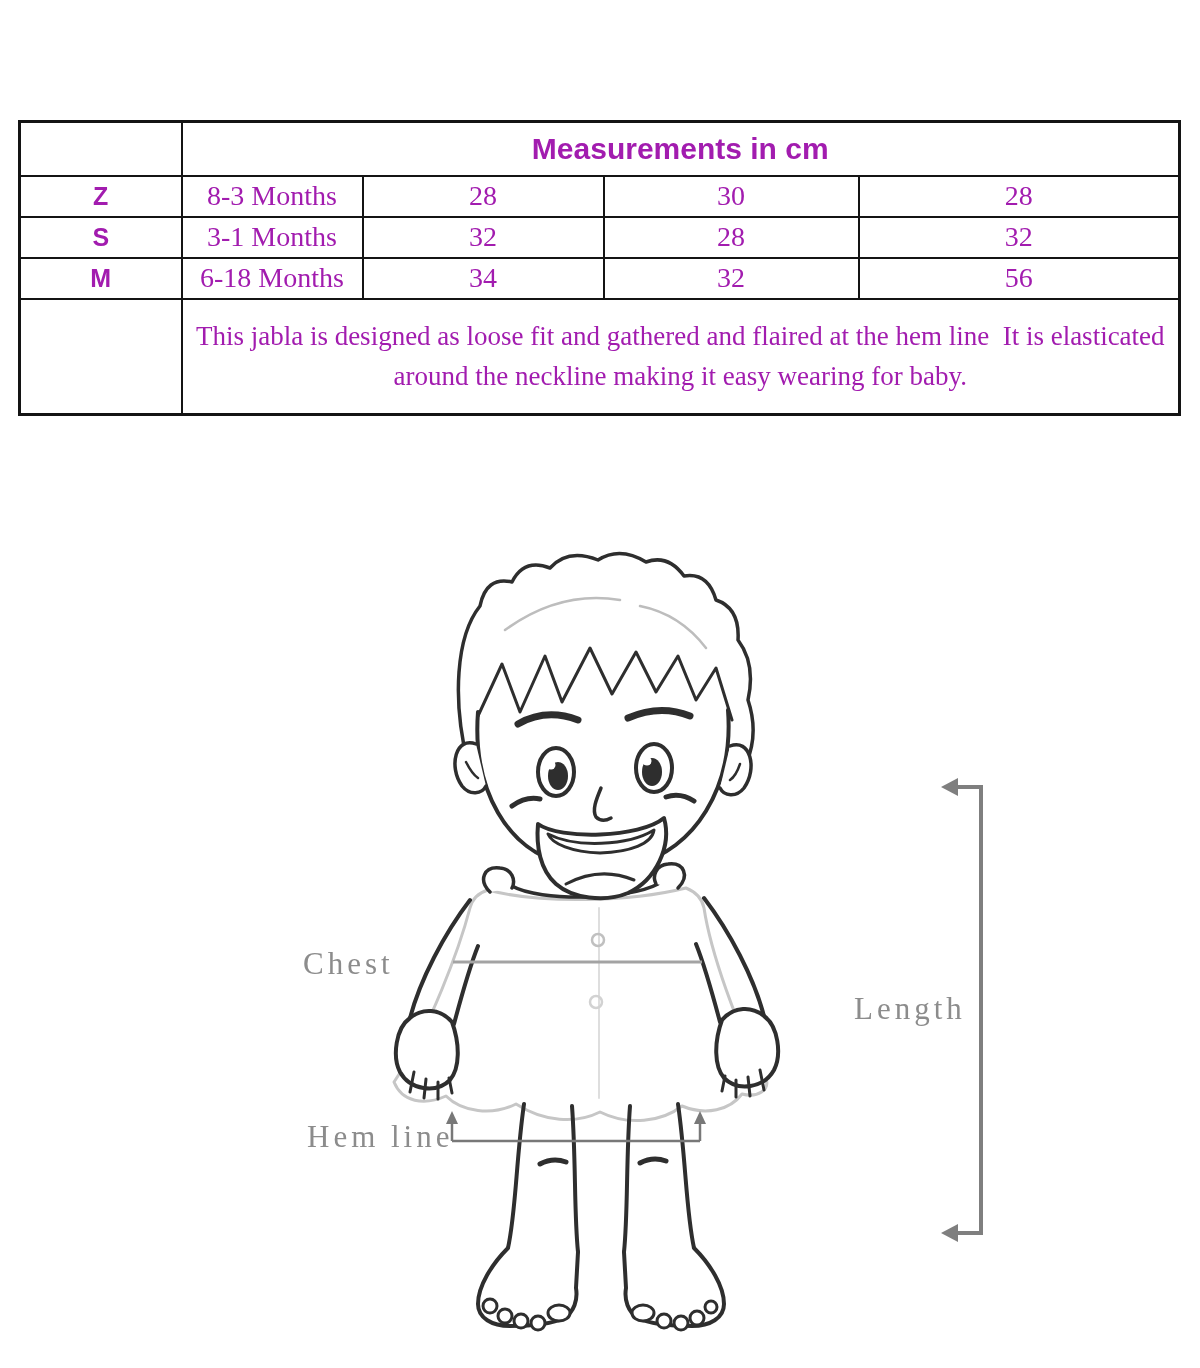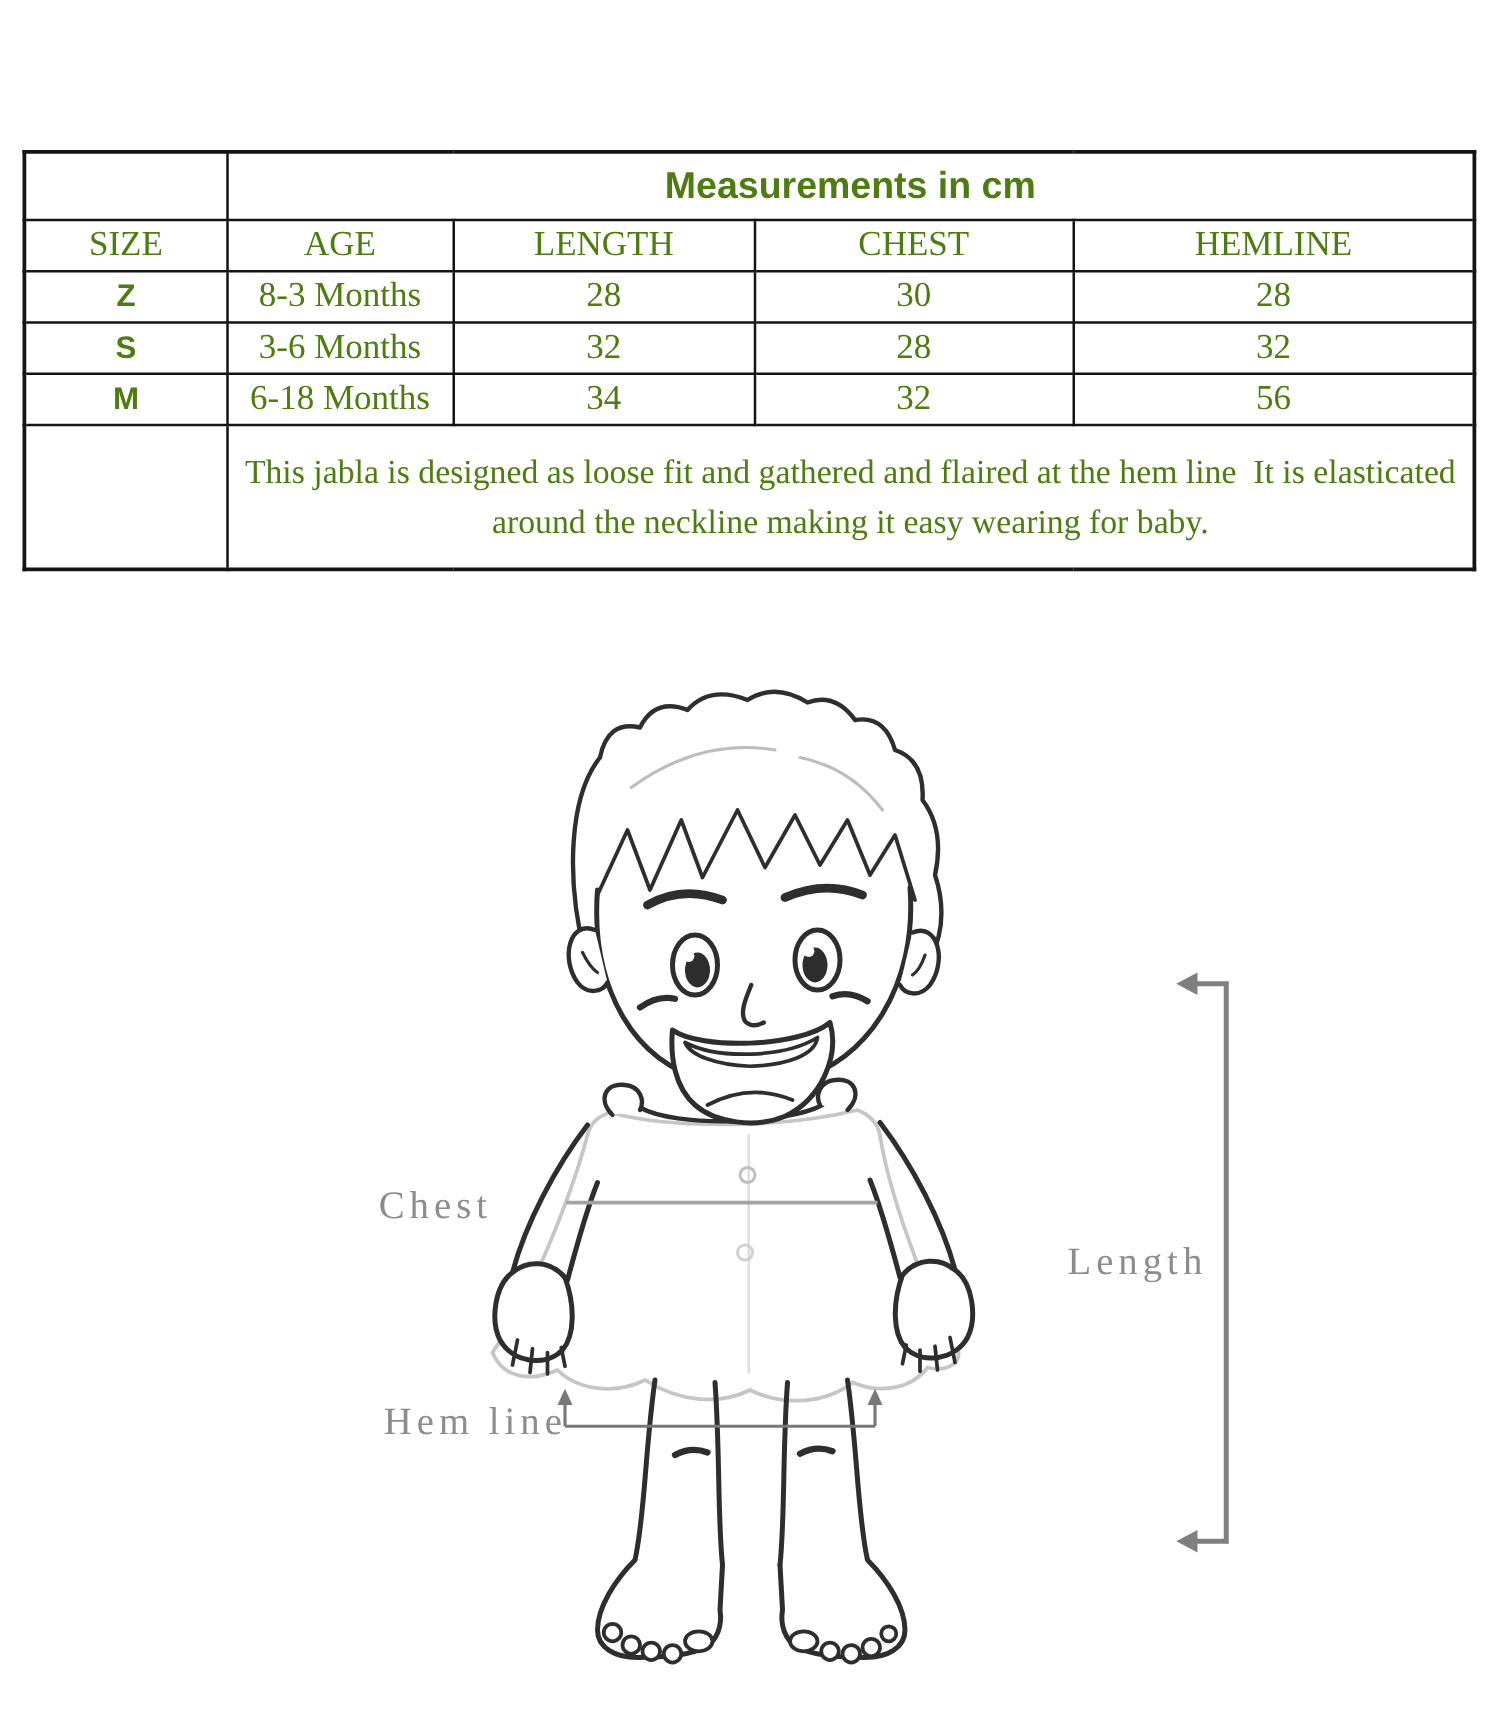--- a/index.html
+++ b/index.html
@@ -9,21 +9,21 @@
   }
   
   table.size-table{
     position:absolute;left:18px;top:120px;
     border-collapse:collapse;table-layout:fixed;
     border:3px solid #141414;
   }
   table.size-table td{
     border:2px solid #141414;
     text-align:center;vertical-align:middle;
-    color:#4d7c0f;padding:0;
+    color:#a21caf;padding:0;
   }
   tr.r-title{height:54px;}
   tr.r-head{height:41px;}
   tr.r-data{height:41px;}
   tr.r-note{height:116px;}
   .title-cell{
     font-family:"Liberation Sans", sans-serif;
     font-weight:bold;font-size:30px;color:#222;
   }
   .head-cell{font-size:28px;}
@@ -52,37 +52,30 @@
       <col style="width:181px">
       <col style="width:241px">
     <col style="width:255px">
       <col style="width:321px">
   </colgroup>
   <tbody>
     <tr class="r-title">
       <td></td>
       <td colspan="4" class="title-cell">Measurements in cm</td>
     </tr>
-    <tr class="r-head">
-      <td class="head-cell">SIZE</td>
-      <td class="head-cell">AGE</td>
-      <td class="head-cell">LENGTH</td>
-      <td class="head-cell">CHEST</td>
-      <td class="head-cell">HEMLINE</td>
-    </tr>
     <tr class="r-data">
       <td class="sizeletter-cell">Z</td>
       <td class="data-cell">8-3 Months</td>
       <td class="data-cell">28</td>
       <td class="data-cell">30</td>
       <td class="data-cell">28</td>
     </tr>
     <tr class="r-data">
       <td class="sizeletter-cell">S</td>
-      <td class="data-cell">3-6 Months</td>
+      <td class="data-cell">3-1 Months</td>
       <td class="data-cell">32</td>
       <td class="data-cell">28</td>
       <td class="data-cell">32</td>
     </tr>
     <tr class="r-data">
       <td class="sizeletter-cell">M</td>
       <td class="data-cell">6-18 Months</td>
       <td class="data-cell">34</td>
       <td class="data-cell">32</td>
       <td class="data-cell">56</td>

